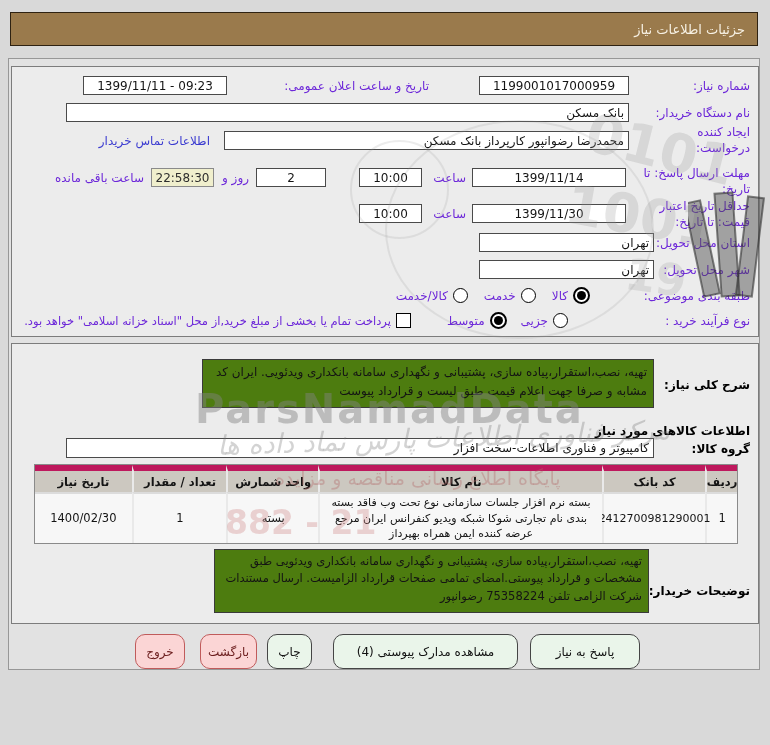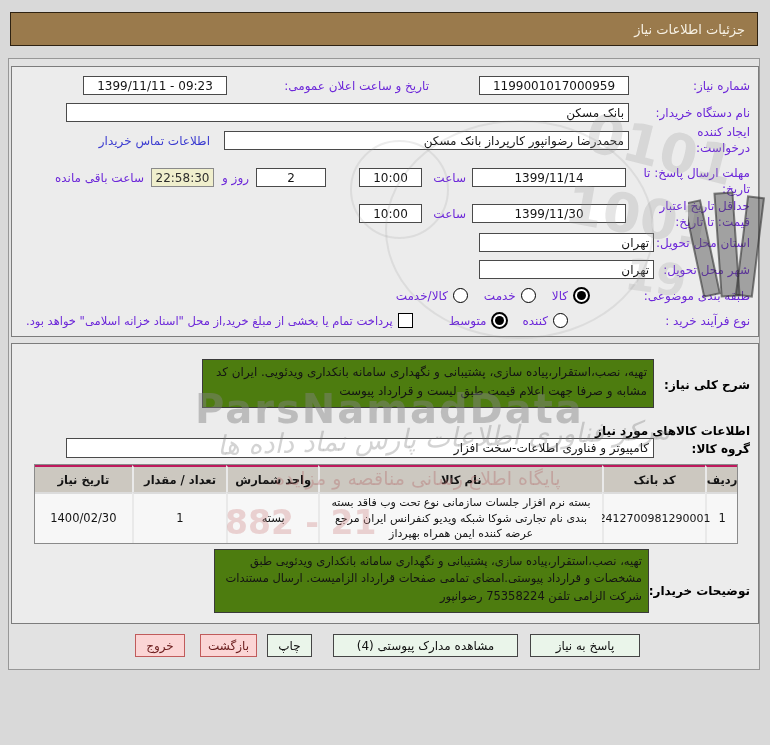--- a/index.html
+++ b/index.html
@@ -52,27 +52,27 @@
   .optrow{display:flex;align-items:center;gap:5px;}
   .optgroup{display:flex;align-items:center;}
   .textbox{
     background:#4d7c0f;border:1px solid #3a3a3a;box-sizing:border-box;
     padding:3px 6px;line-height:1.55;
   }
   
   .tbl{display:flex;flex-direction:column;border:1px solid #8a8a8a;box-sizing:border-box;}
   .trow{display:flex;}
   .tc{box-sizing:border-box;display:flex;align-items:center;justify-content:center;
-      text-align:center;border-left:2px solid #e9e9e9;border-top:2px solid #be185d;}
+      text-align:center;border-left:2px solid #e9e9e9;border-top:6px solid #be185d;}
   .tc:last-child{border-left:none;}
   .th{background:#ccc8c0;font-weight:bold;height:27px;font-size:11.5px;}
   .td{background:#f7f7f7;height:51px;font-size:11.5px;border-top:2px solid #dcdcdc;line-height:1.45;}
   .btn{
-    position:absolute;height:23px;box-sizing:border-box;
-    display:flex;align-items:center;justify-content:center;font-size:12px;cursor:pointer;
+    position:absolute;height:35px;box-sizing:border-box;
+    display:flex;align-items:center;justify-content:center;font-size:12px;cursor:pointer;border-radius:10px;
   }
   .btn.green{background:#eaf5ea;border:1px solid #454545;color:#111;}
   .btn.pink{background:#fbd5d5;border:1px solid #c05b5b;color:#6b1d1d;}
   
   .wm{position:absolute;z-index:60;pointer-events:none;white-space:nowrap;}
   .wm-brand{left:195px;top:386px;font-size:40px;font-weight:bold;letter-spacing:2px;
             color:rgba(130,130,130,0.45);direction:ltr;}
   .wm-callig{right:100px;top:422px;font-size:27px;font-style:italic;
              color:rgba(110,110,110,0.30);transform:rotate(-2deg);}
   .wm-line2{left:275px;top:467px;font-size:19px;color:rgba(180,110,110,0.40);}
@@ -140,21 +140,21 @@
     <span class="optrow">
       <span class="radio"></span>
       <span class="lbl">کالا/خدمت</span>
     </span>
   </div>
 
   <div class="abs lbl" style="right:8px;top:247px;">نوع فرآیند خرید :</div>
   <div class="abs optgroup" style="right:190px;top:245px;gap:14px;">
     <span class="optrow">
       <span class="radio"></span>
-      <span class="lbl">کننده</span>
+      <span class="lbl">جزیی</span>
     </span>
     <span class="optrow">
       <span class="radio on"></span>
       <span class="lbl">متوسط</span>
     </span>
     <span class="optrow" style="margin-right:22px;font-size:11.5px;">
       <span class="checkbox"></span>
       <span class="lbl">پرداخت تمام یا بخشی از مبلغ خرید,از محل "اسناد خزانه اسلامی" خواهد بود.</span>
     </span>
   </div>

